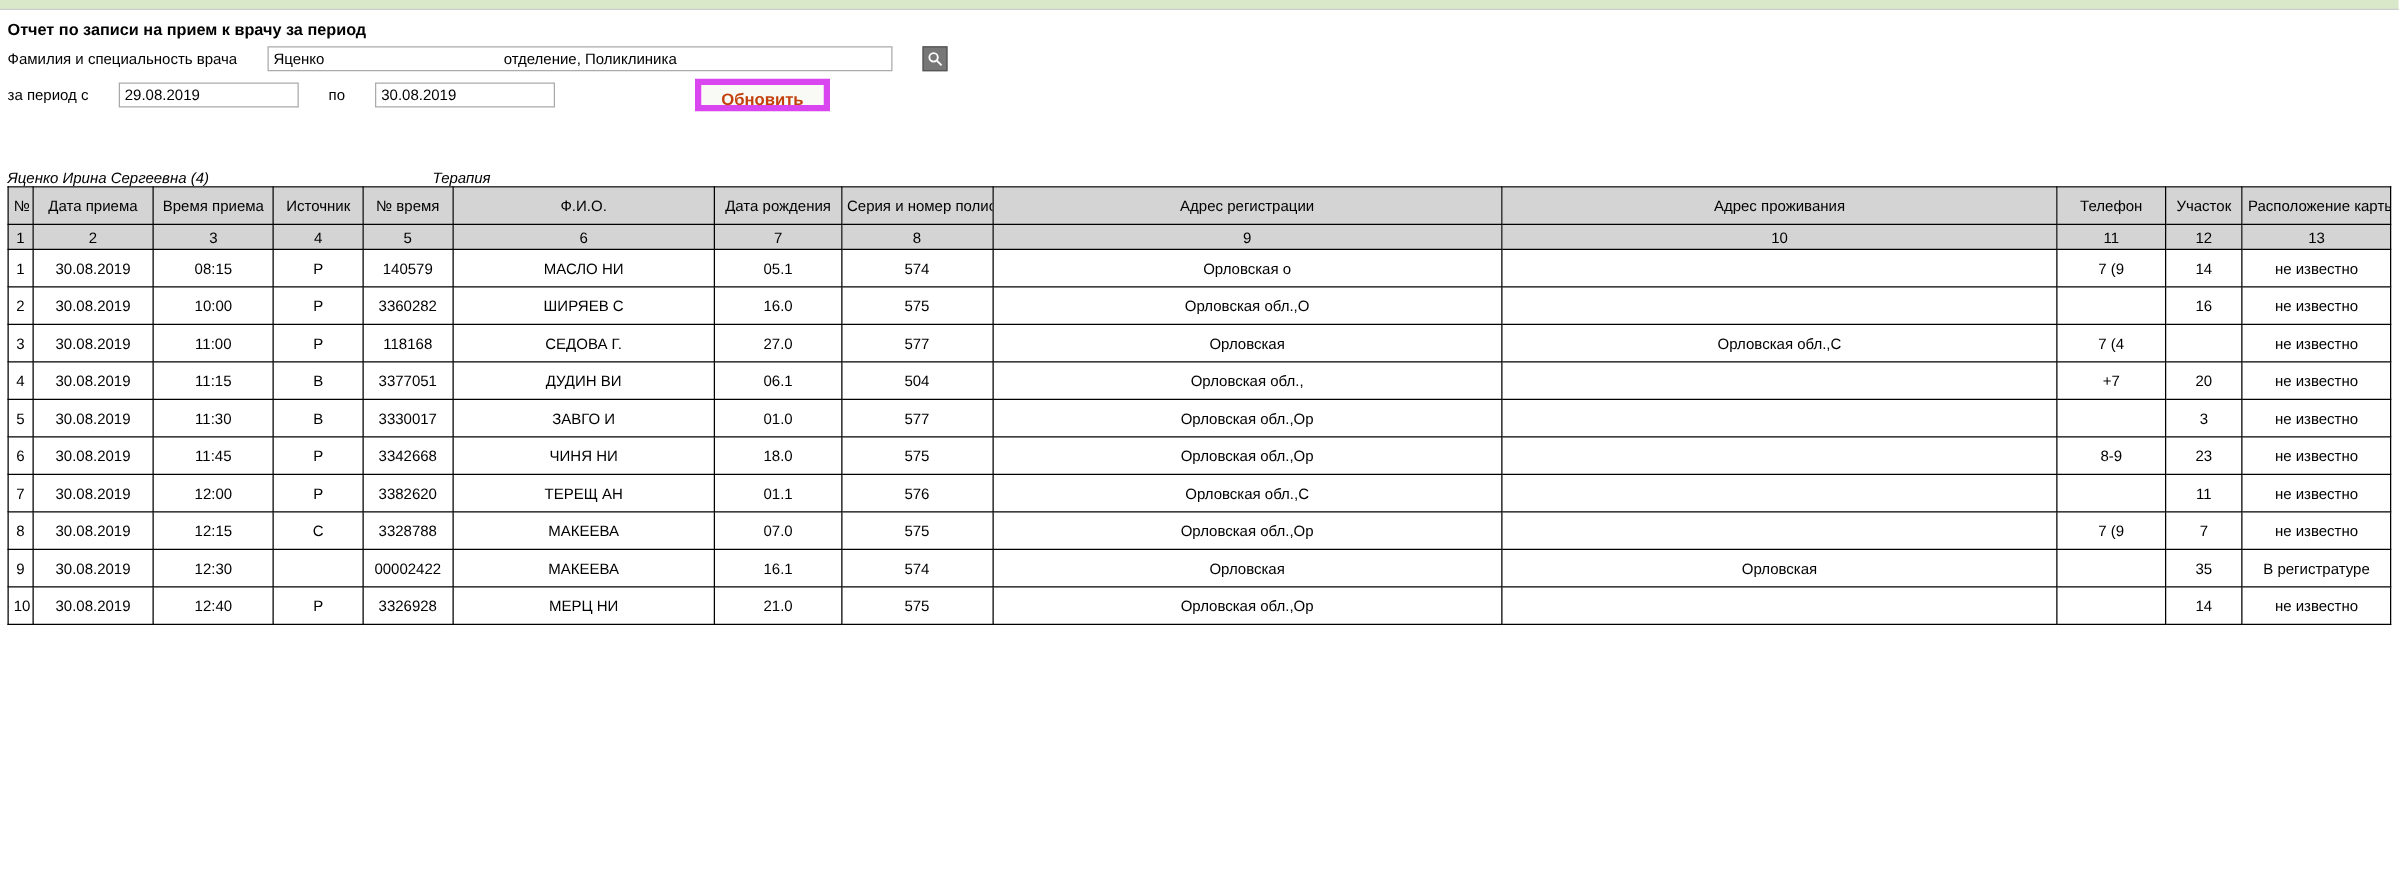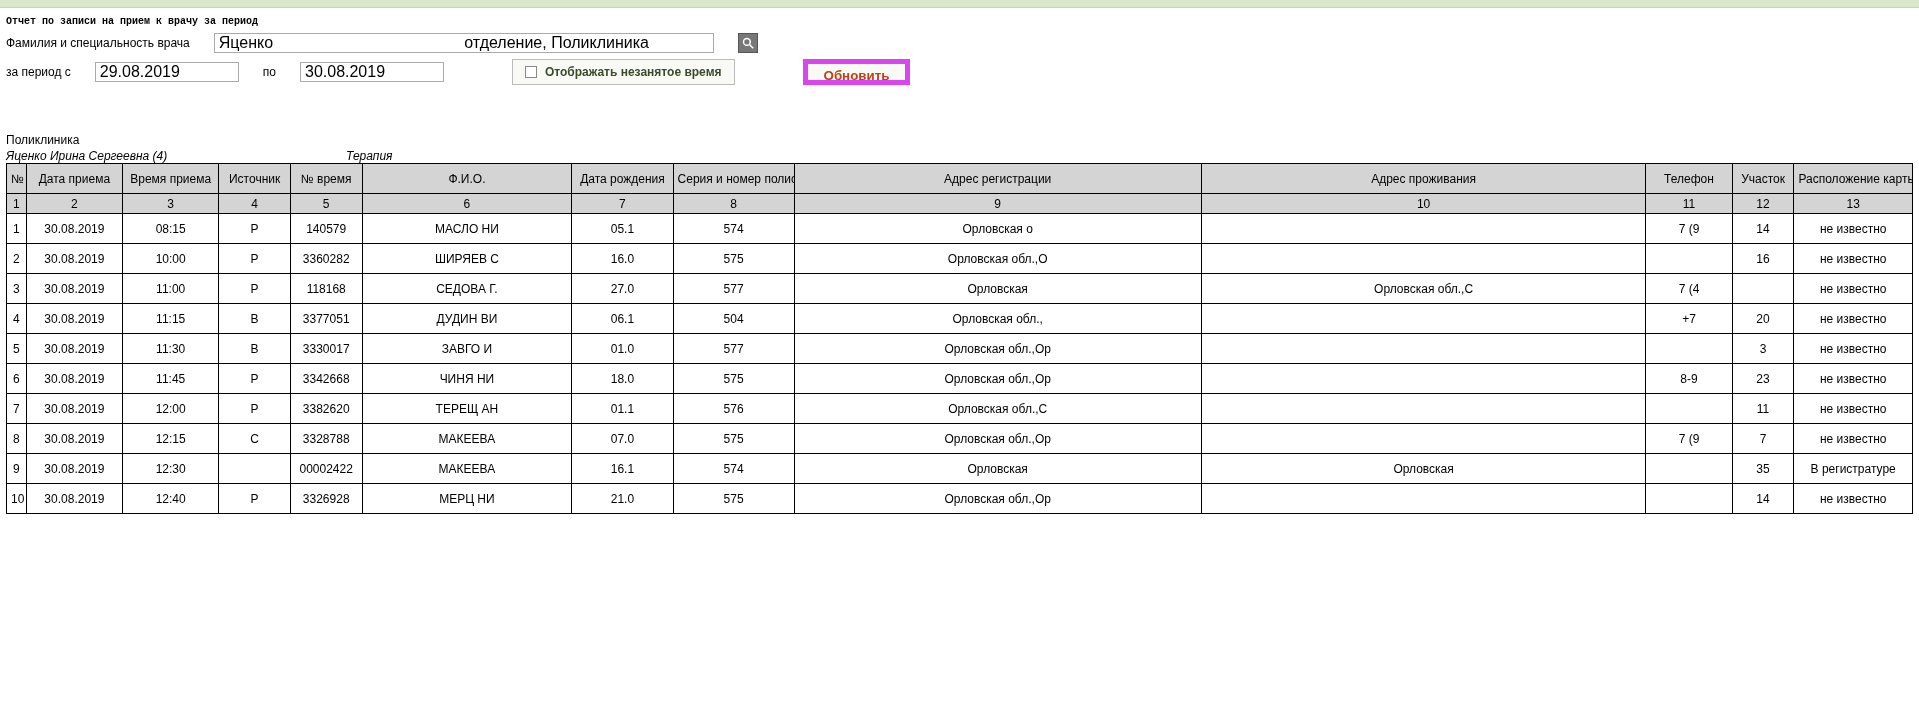--- a/index.html
+++ b/index.html
@@ -9,28 +9,28 @@
     font-size: 12px;
     color: #000;
     background: #fff;
   }
   .topbar {
     height: 8px;
     background: #d9e8c8;
     border-bottom: 1px solid #ccc;
   }
   .content { padding: 4px 6px; }
-  .title { font-weight: bold; font-size: 10px; margin: 4px 0 6px; font-family: Liberation Mono, monospace; }
+  .title { font-weight: bold; font-size: 13px; margin: 4px 0 6px; }
   .row { display: flex; align-items: center; gap: 24px; margin-bottom: 6px; flex-wrap: wrap; }
   .label { white-space: nowrap; }
   input[type="text"] {
     border: 1px solid #aaa;
     height: 20px;
     padding: 0 4px;
-    font-size: 16px;
+    font-size: 12px;
     background: #fff;
   }
   .doctor-input { width: 500px; background: #f5f0e0; }
   .date-input { width: 144px; }
   .icon-btn {
     width: 20px; height: 20px;
     background: #777;
     border: 1px solid #555;
     display: inline-flex;
     align-items: center;
@@ -118,31 +118,26 @@
         </svg>
     </span>
   </div>
 
   <div class="row">
     <span class="label">за период с</span>
     <input type="text" class="date-input" value="29.08.2019" style="">
     <span class="label">по</span>
     <input type="text" class="date-input" value="30.08.2019" style="">
     <span style="width:20px"></span>
-    <span class="check-btn">
-      <span class="check-box"></span>
-      <span>Отображать незанятое время</span>
-    </span>
     <span style="width:20px"></span>
     <button class="btn">Обновить</button>
   </div>
 
   <div class="spacer-h"></div>
 
-  <div class="meta-line">Поликлиника</div>
   <div class="meta-row">
     <div class="meta-left">Яценко Ирина Сергеевна (4)</div>
     <div>Терапия</div>
   </div>
 
   <table class="report">
     <colgroup>
       <col class="col-n">
         <col class="col-dt">
         <col class="col-tm">

